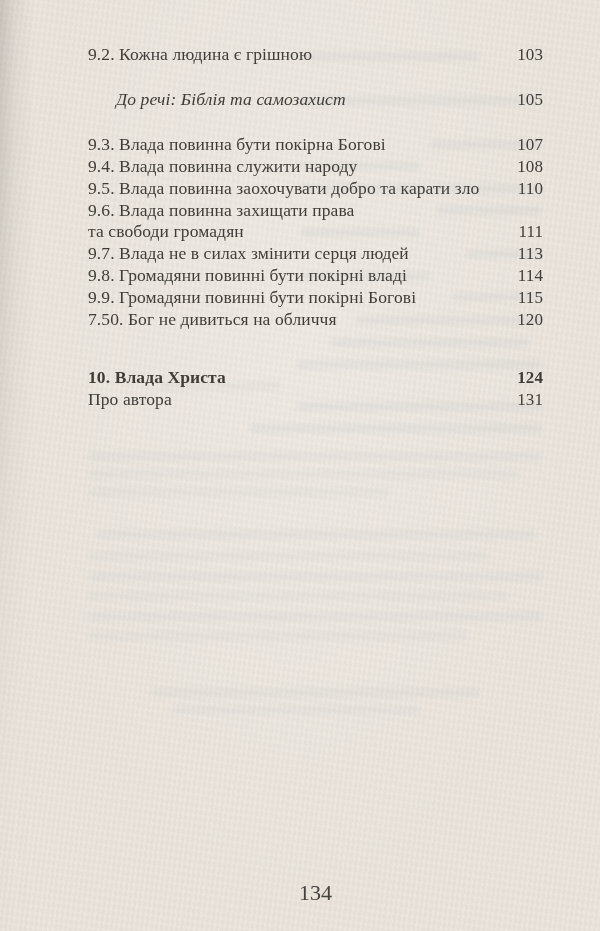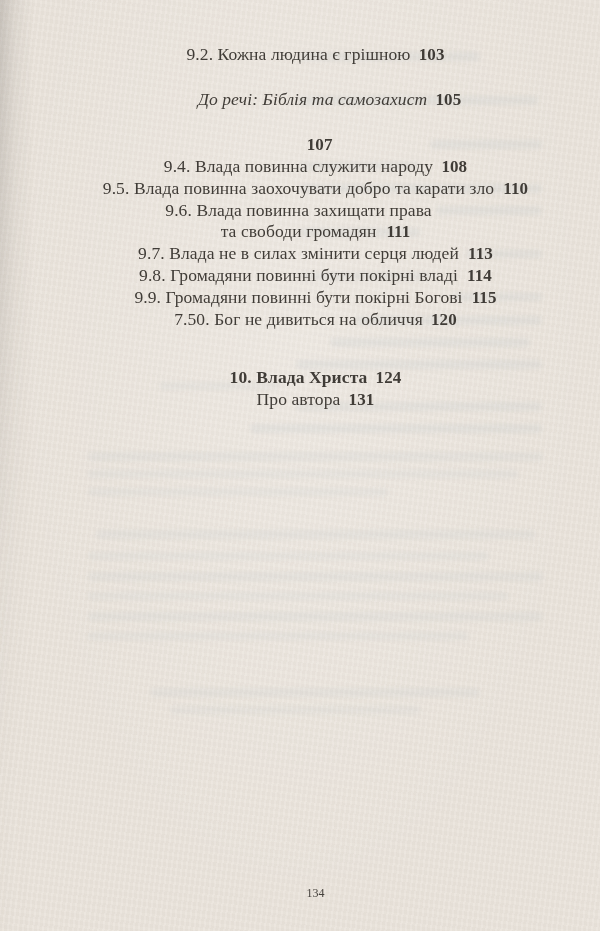--- a/index.html
+++ b/index.html
@@ -42,43 +42,42 @@
     filter: blur(2px);
   }
   .toc {
     position: absolute;
     left: 88px;
     top: 44px;
     width: 455px;
   }
   .toc-row {
     display: flex;
-    justify-content: center;
+    justify-content: space-between;
     align-items: baseline;
     font-size: 17.5px;
     line-height: 21.9px;
     letter-spacing: 0.1px;
   }
   .toc-row .label { white-space: nowrap; }
   .toc-row .pagenum {
     text-align: right;
     min-width: 34px;
     font-size: 17px;
-    font-weight: bold;
   }
   .toc-row.gap { margin-top: 23px; }
   .toc-row.italic .label { font-style: italic; margin-left: 28px; }
   .toc-row.bold { font-weight: bold; margin-top: 36px; }
   .folio {
     position: absolute;
     left: 88px;
     top: 883px;
     width: 455px;
     text-align: center;
-    font-size: 12px;
+    font-size: 22px;
     line-height: 20px;
     color: #45413c;
   }
 </style>
 </head>
 <body>
 
 <div class="book-page">
 
   <div class="edge-left"></div>
@@ -119,20 +118,21 @@
       <span class="label">9.2. Кожна людина є грішною</span>
       <span class="pagenum">103</span>
     </div>
 
     <div class="toc-row italic gap">
       <span class="label">До речі: Біблія та самозахист</span>
       <span class="pagenum">105</span>
     </div>
 
     <div class="toc-row gap">
+      <span class="label">9.3. Влада повинна бути покірна Богові</span>
       <span class="pagenum">107</span>
     </div>
 
     <div class="toc-row">
       <span class="label">9.4. Влада повинна служити народу</span>
       <span class="pagenum">108</span>
     </div>
 
     <div class="toc-row">
       <span class="label">9.5. Влада повинна заохочувати добро та карати зло</span>

